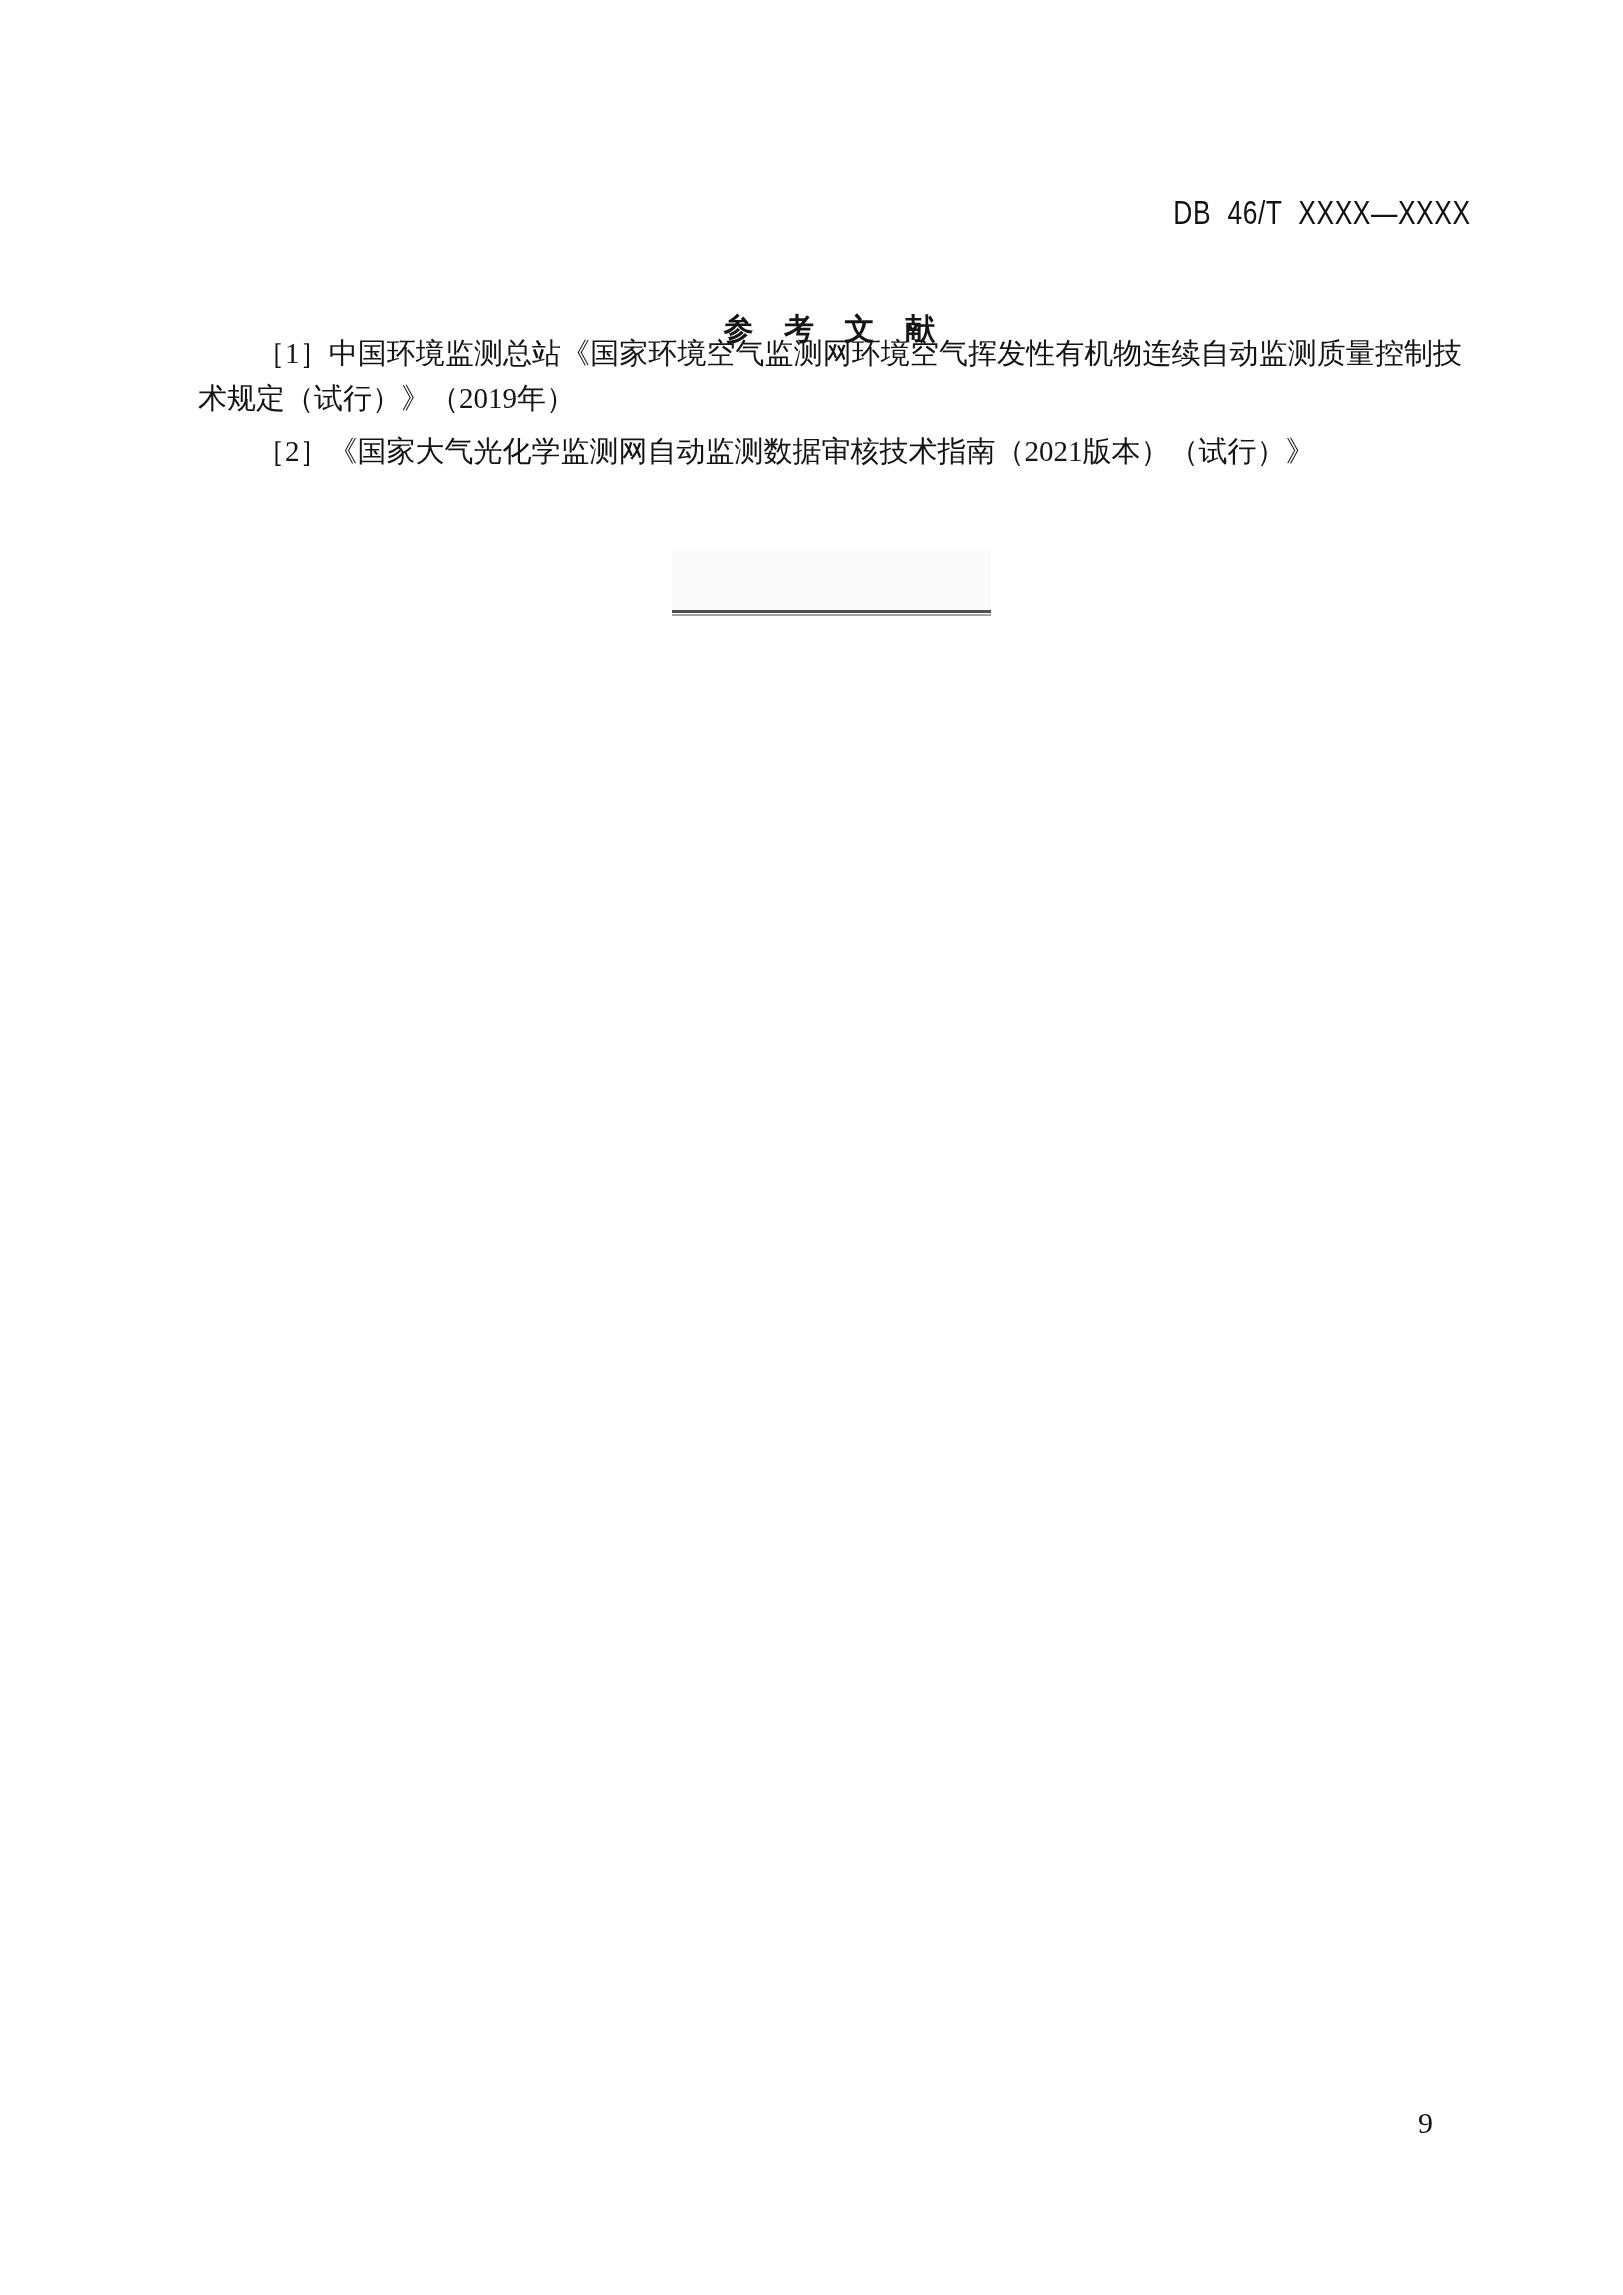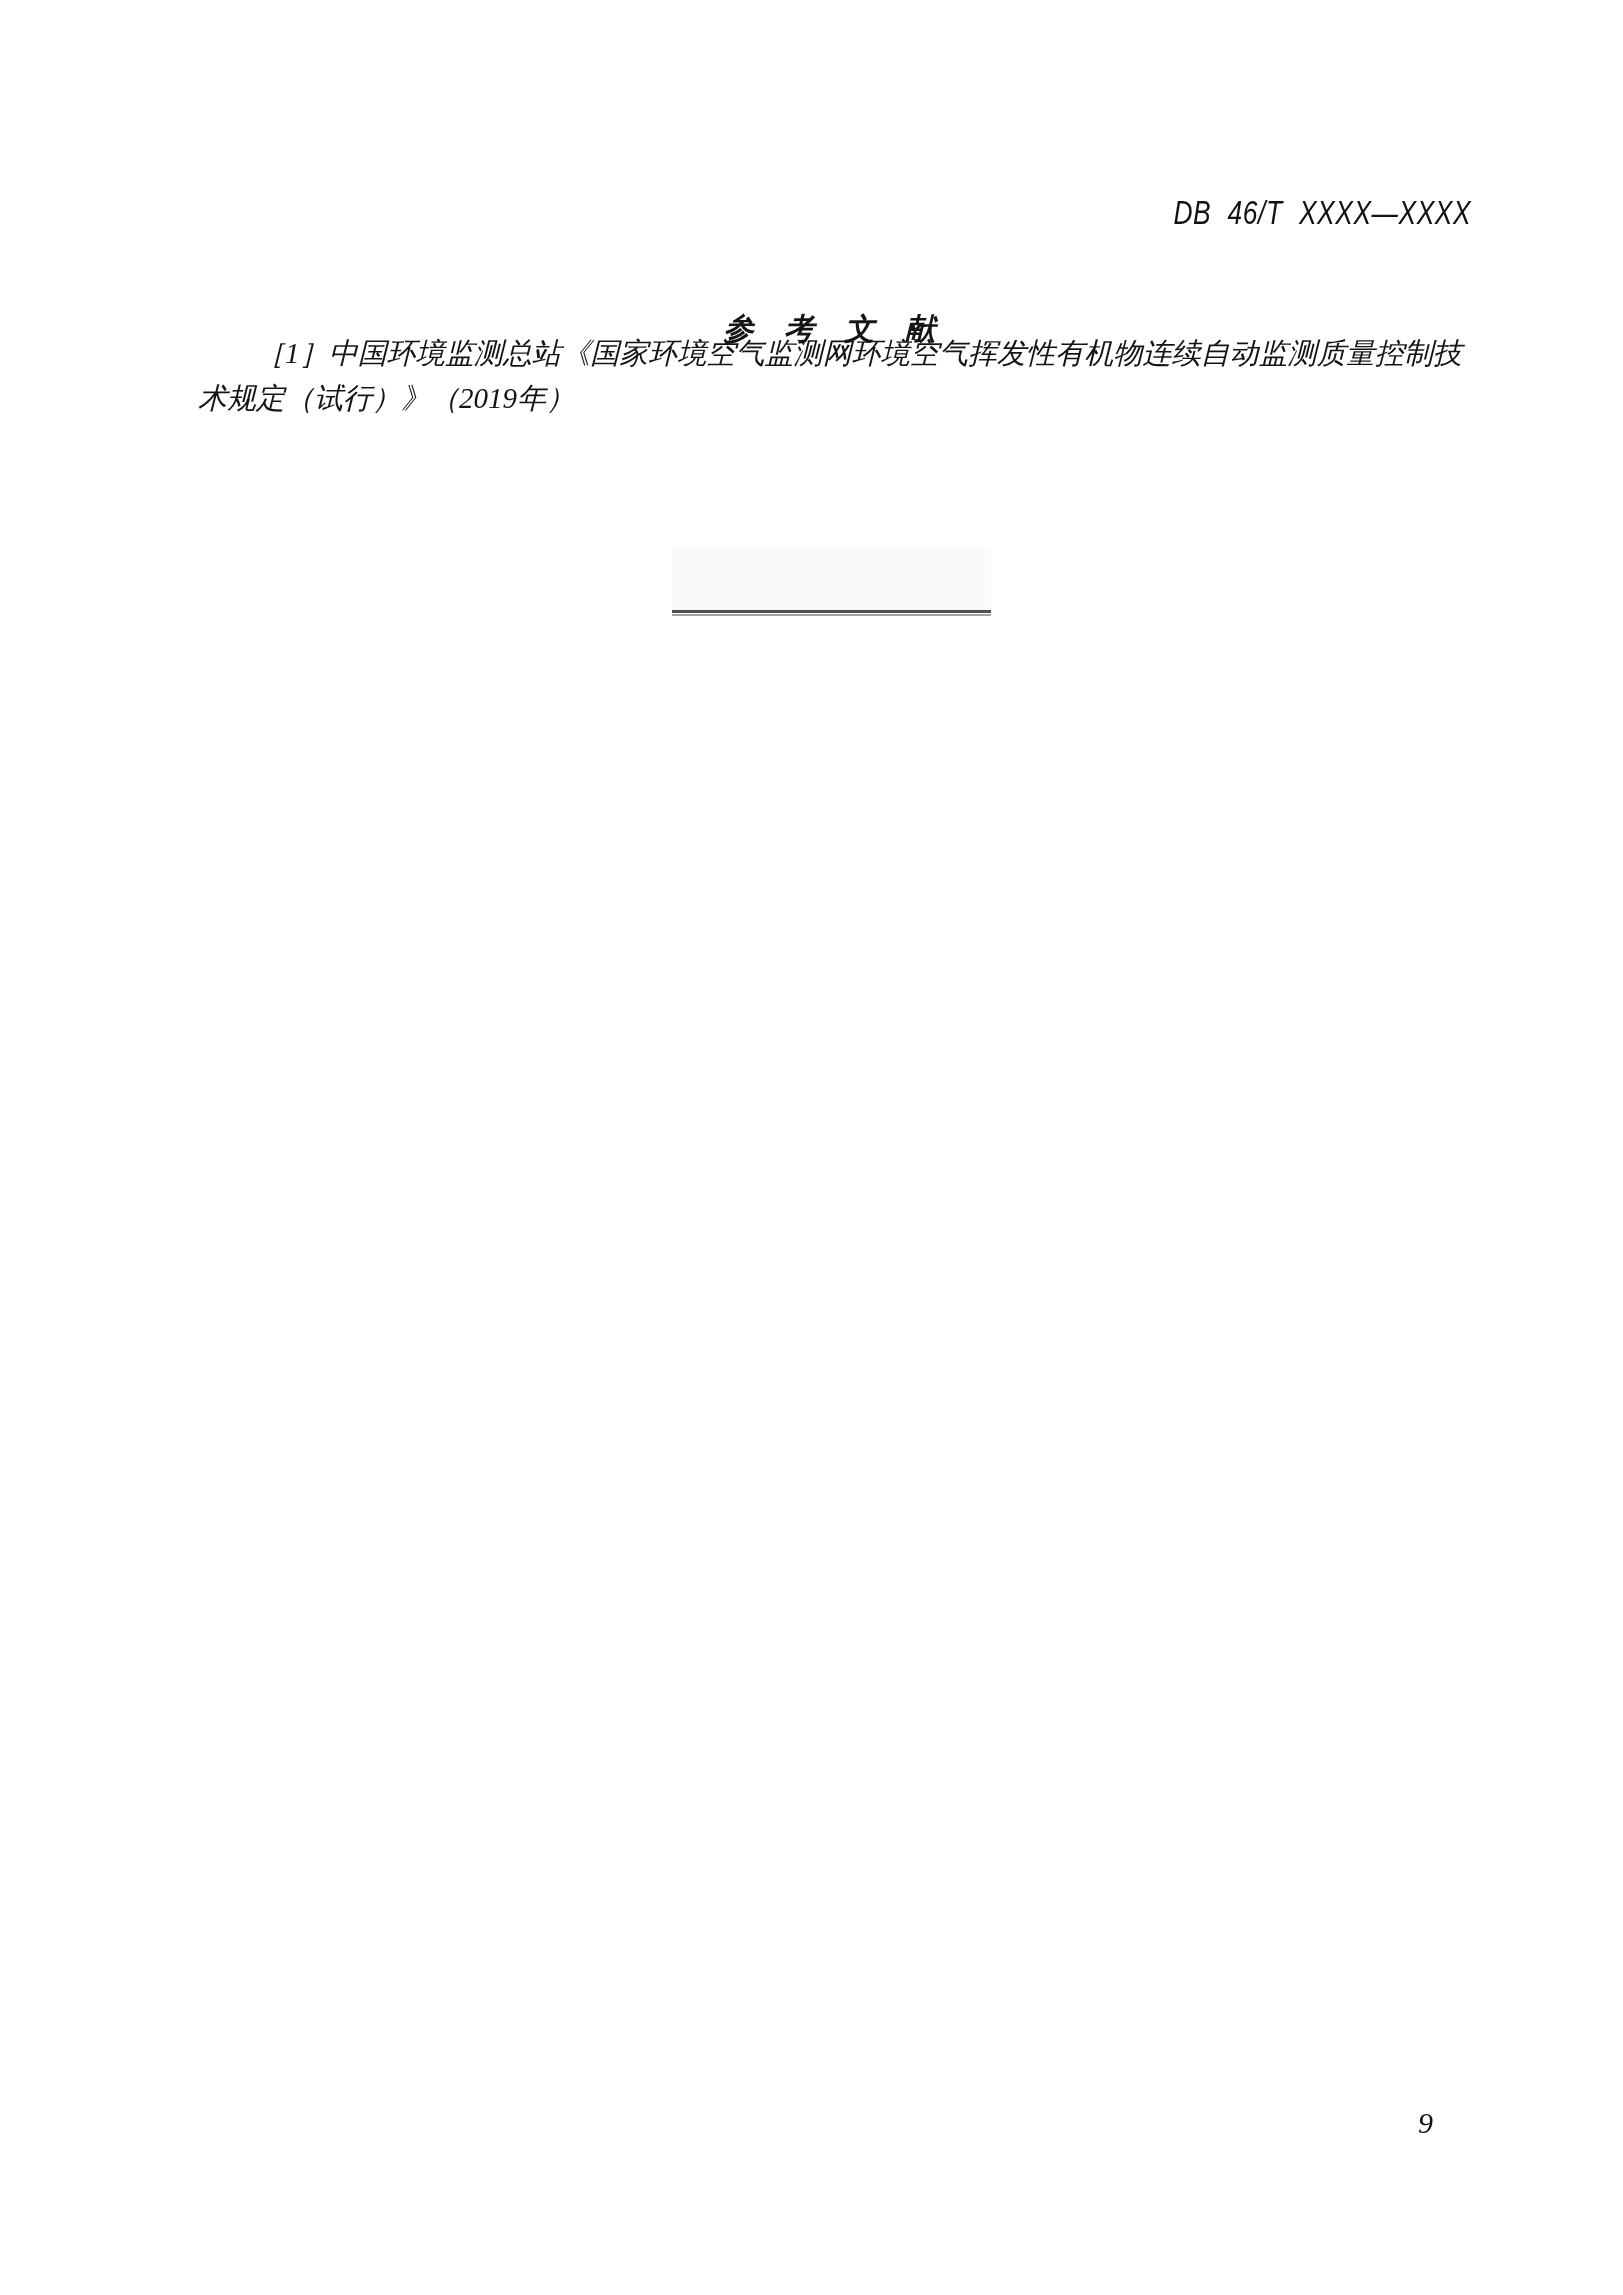--- a/index.html
+++ b/index.html
@@ -8,21 +8,20 @@
     background: #ffffff;
   }
   .page {
     position: relative;
     width: 1623px;
     height: 2295px;
     background: #ffffff;
     color: #111111;
     font-family: "Liberation Serif", "DejaVu Serif", serif;
     overflow: hidden;
-    font-style: italic;
   }
   .doc-header {
     position: absolute;
     top: 194px;
     right: 152px;
     font-family: "Liberation Sans", "DejaVu Sans", sans-serif;
     font-size: 33px;
     font-weight: normal;
     letter-spacing: 0.7px;
     word-spacing: 10.5px;
@@ -92,20 +91,21 @@
 <body>
 
 <div class="page">
 
   <div class="doc-header">DB 46/T XXXX—XXXX</div>
 
   <div class="doc-title">参 考 文 献</div>
 
   <div class="references">
     <p class="reference-entry">［1］中国环境监测总站《国家环境空气监测网环境空气挥发性有机物连续自动监测质量控制技术规定（试行）》（2019年）</p>
+    <p class="reference-entry">［2］《国家大气光化学监测网自动监测数据审核技术指南（2021版本）（试行）》</p>
   </div>
 
   <div class="placeholder-box">
     <div class="placeholder-fill" style="background-color: rgb(250, 250, 250);"></div>
     <div class="placeholder-line-dark" style="background-color: rgb(78, 78, 78);"></div>
     <div class="placeholder-line-gap"></div>
     <div class="placeholder-line-light" style="background-color: rgb(163, 163, 163);"></div>
   </div>
 
   <div class="page-number">9</div>

